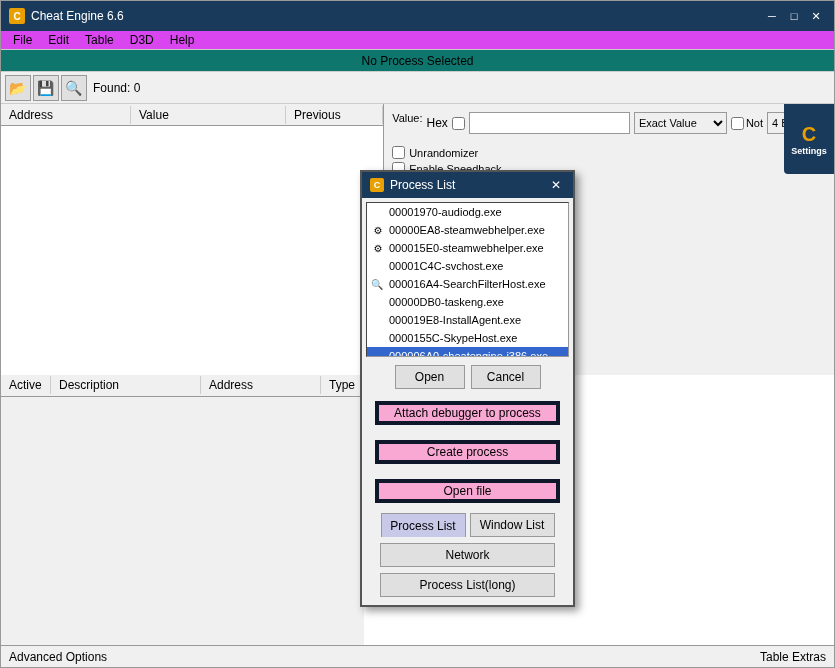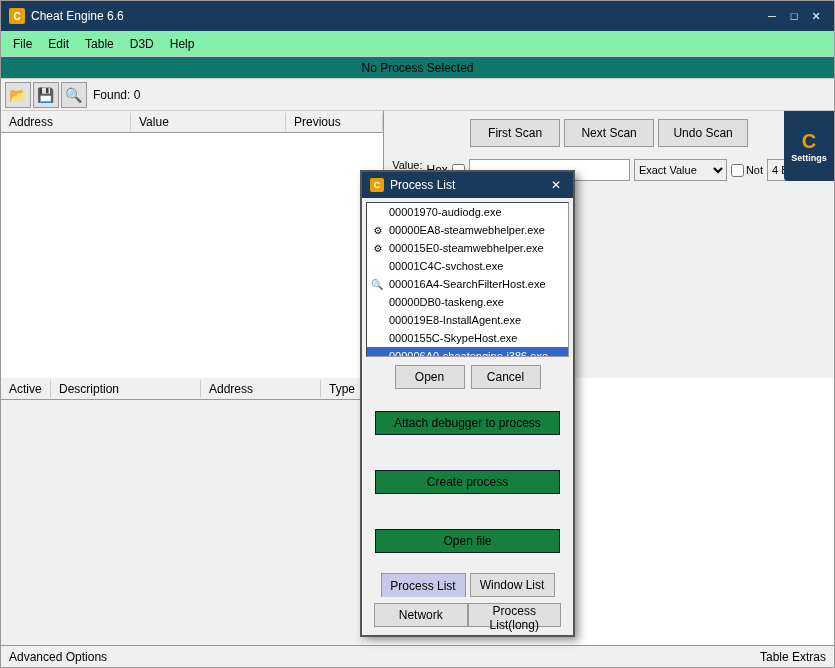--- a/index.html
+++ b/index.html
@@ -67,22 +67,22 @@
       color: white;
       cursor: pointer;
       display: flex;
       align-items: center;
       justify-content: center;
       font-size: 11px;
     }
 
     
     .menu-bar {
-      background: #86efac;
-      height: 26px;
+      background: #d946ef;
+      height: 19px;
       display: flex;
       align-items: center;
       padding: 0 4px;
       border-bottom: 1px solid #ccc;
       flex-shrink: 0;
     }
     .menu-item {
       padding: 2px 8px;
       cursor: pointer;
       font-size: 12px;
@@ -442,25 +442,25 @@
       height: 24px;
       background: #e0e0e0;
       border: 1px solid #999;
       cursor: pointer;
       font-size: 12px;
     }
 
     .dialog-action-btn {
       width: 185px;
       height: 24px;
-      background: #15803d;
-      border: 1px solid #0f172a;
-      cursor: pointer;
-      font-size: 12px;
-      margin: 16px auto;
+      background: #f9a8d4;
+      border: 4px solid #0f172a;
+      cursor: pointer;
+      font-size: 12px;
+      margin: 6px auto;
       display: block;
     }
 
     .dialog-actions {
       display: flex;
       flex-direction: column;
       align-items: center;
       padding: 2px 4px;
       gap: 3px;
     }
@@ -553,25 +553,20 @@
       <div class="list-area"></div>
     </div>
 
     <div class="right-panel">
 
       <div class="settings-logo">
         <span>C</span>
         <span class="settings-text">Settings</span>
       </div>
 
-      <div class="scan-buttons">
-        <button class="scan-btn">First Scan</button>
-        <button class="scan-btn">Next Scan</button>
-        <button class="scan-btn">Undo Scan</button>
-      </div>
 
       <div class="value-area">
         <span class="value-label">Value:</span>
         <div class="hex-row">
           <span>Hex</span>
           <input type="checkbox" style="">
           <input class="value-input" type="text" style="">
         </div>
         <div class="scan-type-row">
           <select class="scan-type-select">
@@ -703,21 +698,21 @@
         <button class="dialog-action-btn">Attach debugger to process</button>
         <button class="dialog-action-btn">Create process</button>
         <button class="dialog-action-btn">Open file</button>
       </div>
 
       <div class="dialog-tab-row">
         <button class="dialog-tab-btn active">Process List</button>
         <button class="dialog-tab-btn">Window List</button>
       </div>
 
-      <div style="display:flex; flex-direction:row; align-items:center; padding: 2px 12px 4px;">
+      <div style="display:flex; flex-direction:column; align-items:center; padding: 2px 12px 4px;">
         <button class="dialog-bottom-btn">Network</button>
         <button class="dialog-bottom-btn">Process List(long)</button>
       </div>
 
     </div>
   </div>
 
 </div>
 
 </body></html>

